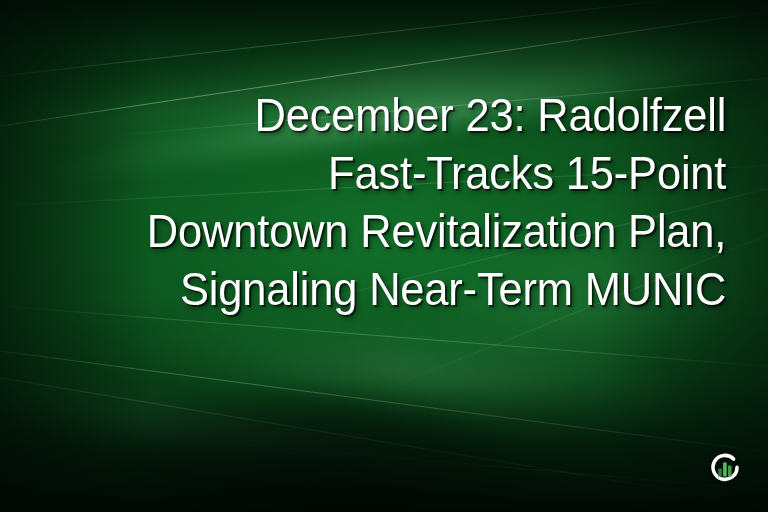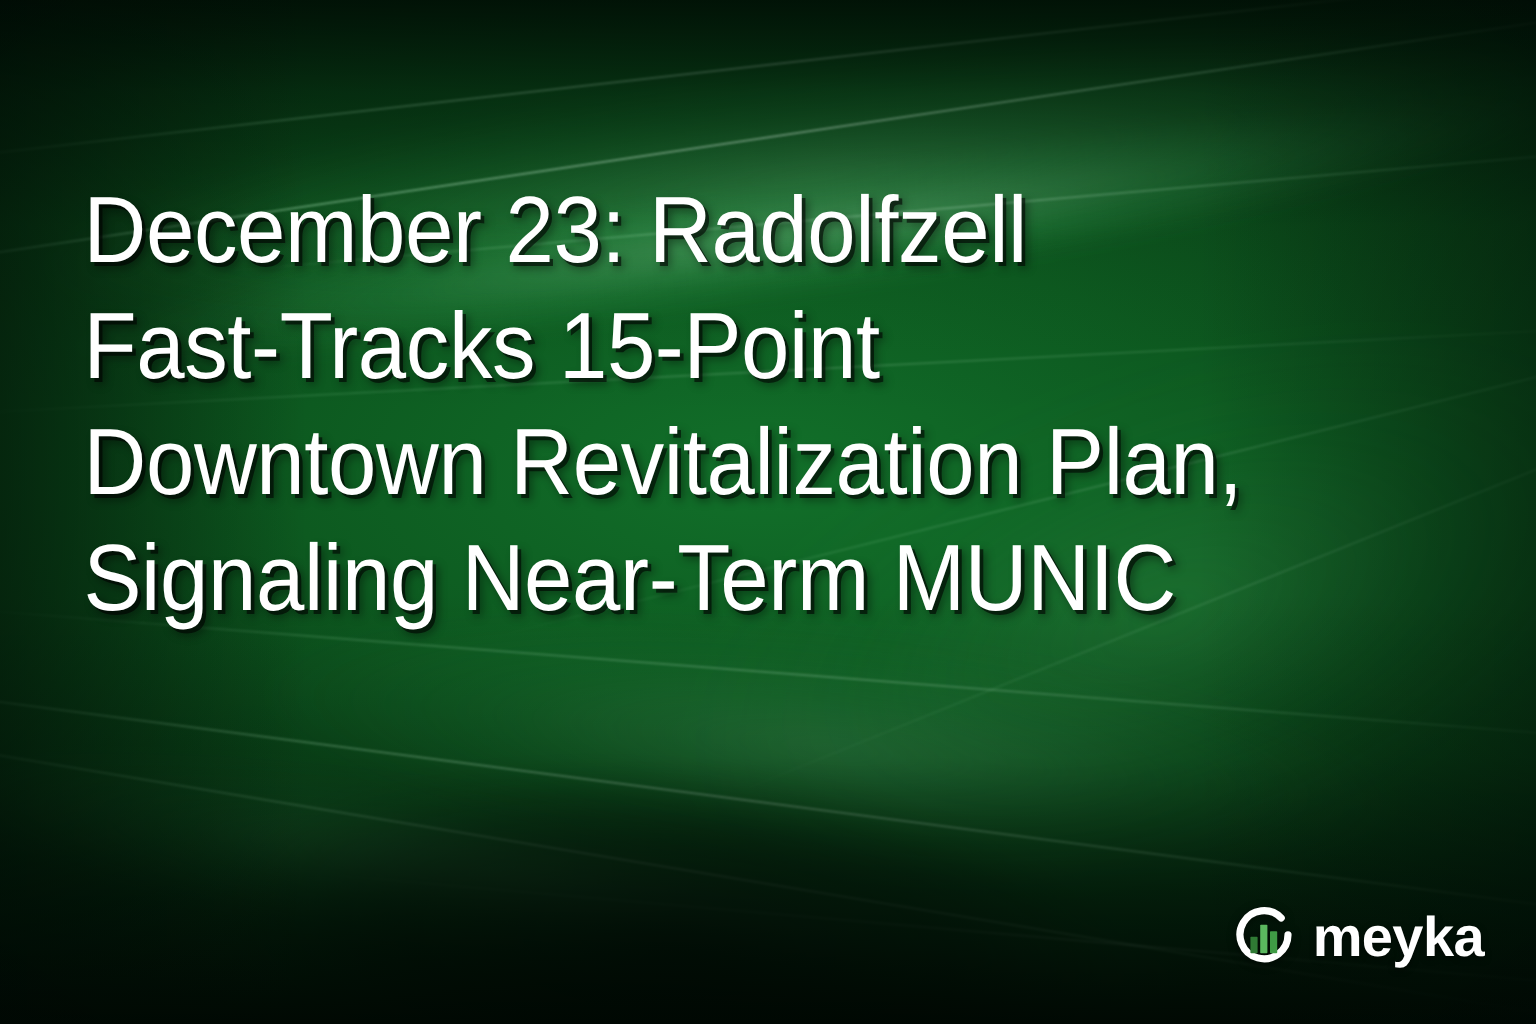--- a/index.html
+++ b/index.html
@@ -168,21 +168,21 @@
     pointer-events: none;
   }
 
   
 
   .headline {
     position: absolute;
     left: 0;
     right: 0;
     top: 86px;
-    text-align: left;
+    text-align: right;
     padding: 0 14px;
     box-sizing: border-box;
     z-index: 5;
   }
 
   .headline .hl-line {
     display: block;
     color: #ffffff;
     font-size: 47px;
     line-height: 58px;
@@ -259,16 +259,15 @@
     <span class="hl-line">Signaling Near-Term MUNIC</span>
   </div>
 
   <div class="logo">
     <svg class="logo-mark" viewBox="0 0 34 34">
       <path d="M25.6 7.0 A12 12 0 1 0 29 15.4" fill="none" stroke="#ffffff" stroke-width="3.6" stroke-linecap="round"></path>
       <rect x="10.2" y="16.4" width="3.6" height="8.2" rx="0.4" fill="#2f7a34"></rect>
       <rect x="15.1" y="10.4" width="3.6" height="14.2" rx="0.4" fill="#5bb85f"></rect>
       <rect x="20.0" y="13.6" width="3.6" height="11.0" rx="0.4" fill="#3f9c45"></rect>
     </svg>
-    <span class="logo-word">meyka</span>
   </div>
 
 </div>
 
 </body></html>

